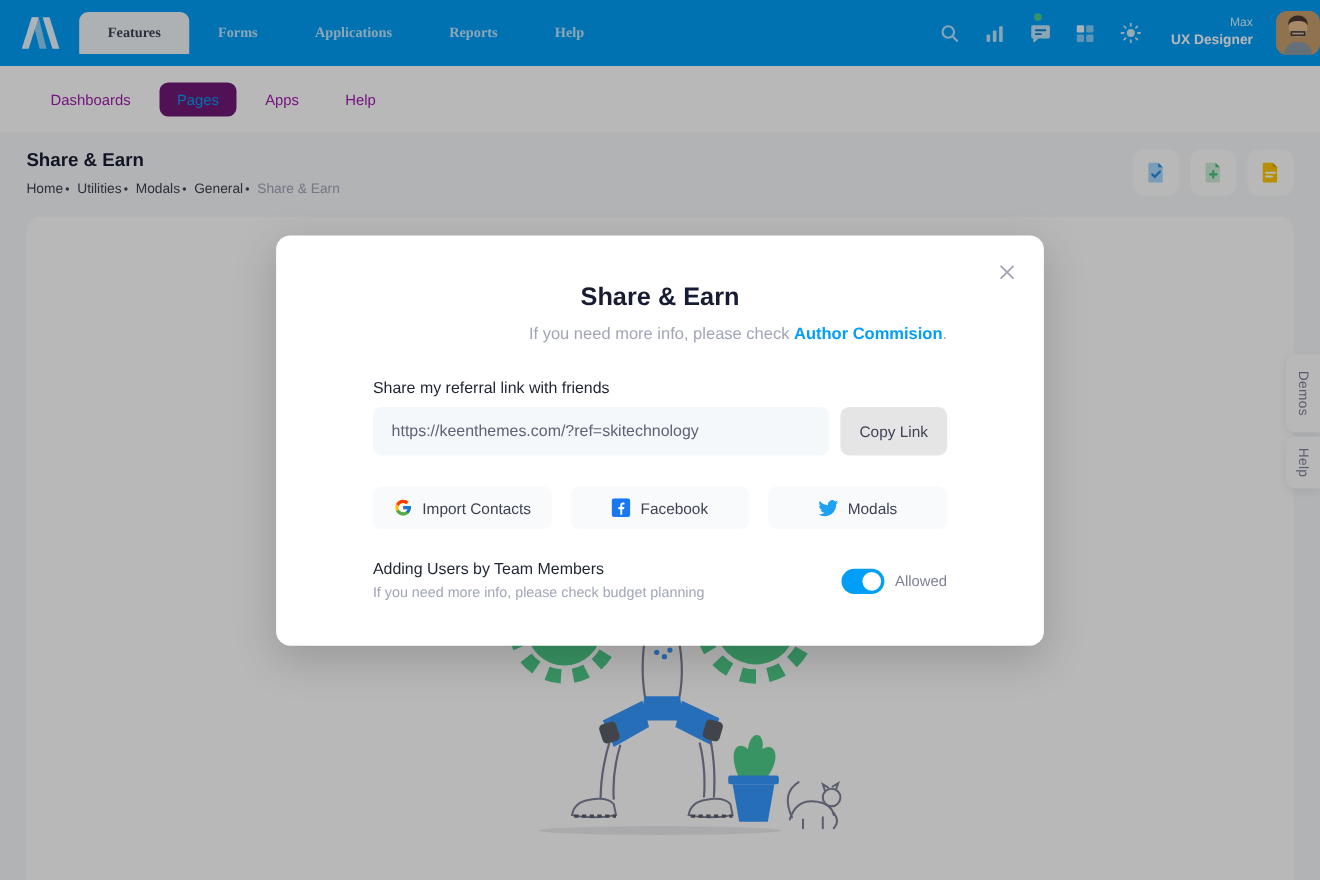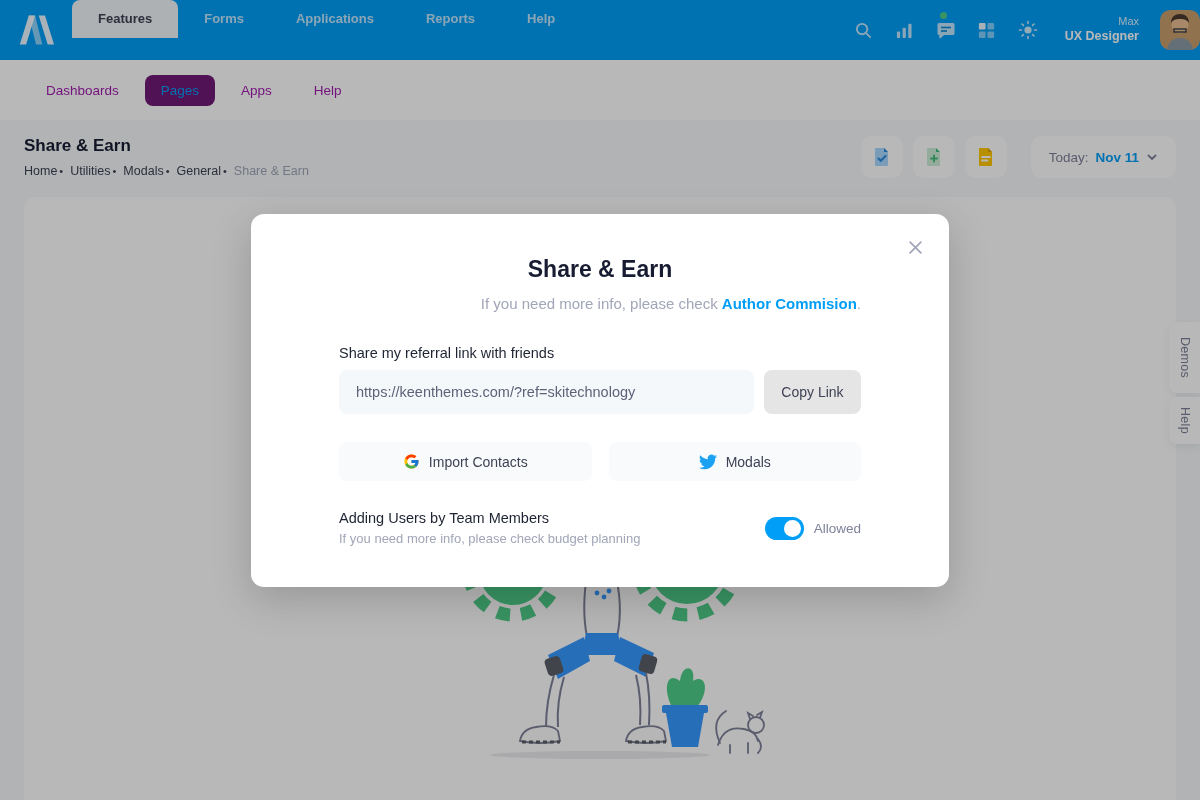--- a/index.html
+++ b/index.html
@@ -2,21 +2,21 @@
 <html><head>
 <meta charset="utf-8">
 <style>
   * { margin:0; padding:0; box-sizing:border-box; }
   html,body { width:1200px; height:800px; overflow:hidden; }
   body { font-family:"Liberation Sans", sans-serif; background:#f5f8fa; position:relative; }
 
   
   .topnav { height:60px; background:#009EF7; display:flex; align-items:stretch; position:relative; z-index:2; }
   .logo { width:72px; display:flex; align-items:center; justify-content:center; }
-  .nav-tabs { display:flex; align-items:flex-start; }
+  .nav-tabs { display:flex; align-items:center;font-family:Liberation Serif, serif; }
   .nav-tab { padding:0 26px; height:38px; line-height:38px; color:rgba(255,255,255,.75); font-size:13px; font-weight:bold; cursor:pointer; }
   .nav-tab.active { background:#f2f5f8; border-radius:8px 8px 0 0; color:#3F4254; }
   .topnav-right { margin-left:auto; display:flex; align-items:center; gap:21px; }
   .hicon { width:20px; height:20px; position:relative; display:flex; align-items:center; justify-content:center; cursor:pointer; }
   .hicon svg { display:block; }
   .green-dot { position:absolute; top:-8px; left:4px; width:7px; height:7px; border-radius:50%; background:#50CD89; }
   .user-meta { text-align:right; color:#fff; line-height:1.25; margin-left:6px; }
   .user-name { font-size:11px; color:rgba(255,255,255,.85); }
   .user-role { font-size:12.5px; font-weight:bold; }
   .avatar { width:40px; height:40px; border-radius:10px; overflow:hidden; cursor:pointer; }
@@ -179,27 +179,20 @@
         <path d="M11 9.5v6M8 12.5h6" stroke="#47BE7D" stroke-width="2" stroke-linecap="round"></path>
       </svg>
     </button>
     <button class="icon-btn">
       <svg width="22" height="22" viewBox="0 0 22 22">
         <path d="M5 2h8l4 4v13a1 1 0 0 1-1 1H5a1 1 0 0 1-1-1V3a1 1 0 0 1 1-1z" fill="#FFC700"></path>
         <path d="M13 2l4 4h-4z" fill="#D9A400"></path>
         <path d="M7 11h8M7 14.5h5.5" stroke="#fff" stroke-width="1.8" stroke-linecap="round"></path>
       </svg>
     </button>
-    <button class="today-pill">
-      <span class="today-label">Today:</span>
-      <span class="today-value">Nov 11</span>
-      <svg width="12" height="12" viewBox="0 0 12 12" fill="none" stroke="#7E8299" stroke-width="1.8" stroke-linecap="round">
-        <path d="M2.5 4.5L6 8l3.5-3.5"></path>
-      </svg>
-    </button>
   </div>
 </div>
 
 <div class="content-card">
   <svg class="illustration" width="400" height="250" viewBox="0 0 400 250">
 
     <rect x="38" y="50" width="324" height="7" rx="3.5" fill="#fdfdfd" stroke="#7E8299" stroke-width="1.6"></rect>
 
     <g>
       <circle cx="113" cy="56" r="44" fill="none" stroke="#50CD89" stroke-width="13" stroke-dasharray="13 11"></circle>
@@ -283,20 +276,27 @@
     <button class="social-btn">
       <svg width="17" height="17" viewBox="0 0 48 48">
         <path fill="#FFC107" d="M43.611 20.083H42V20H24v8h11.303c-1.649 4.657-6.08 8-11.303 8-6.627 0-12-5.373-12-12s5.373-12 12-12c3.059 0 5.842 1.154 7.961 3.039l5.657-5.657C34.046 6.053 29.268 4 24 4 12.955 4 4 12.955 4 24s8.955 20 20 20 20-8.955 20-20c0-1.341-.138-2.65-.389-3.917z"></path>
         <path fill="#FF3D00" d="M6.306 14.691l6.571 4.819C14.655 15.108 18.961 12 24 12c3.059 0 5.842 1.154 7.961 3.039l5.657-5.657C34.046 6.053 29.268 4 24 4 16.318 4 9.656 8.337 6.306 14.691z"></path>
         <path fill="#4CAF50" d="M24 44c5.166 0 9.86-1.977 13.409-5.192l-6.19-5.238C29.211 35.091 26.715 36 24 36c-5.202 0-9.619-3.317-11.283-7.946l-6.522 5.025C9.505 39.556 16.227 44 24 44z"></path>
         <path fill="#1976D2" d="M43.611 20.083H42V20H24v8h11.303c-.792 2.237-2.231 4.166-4.087 5.571l6.19 5.238C36.971 39.205 44 34 44 24c0-1.341-.138-2.65-.389-3.917z"></path>
       </svg>
       <span>Import Contacts</span>
     </button>
     <button class="social-btn">
+      <svg width="17" height="17" viewBox="0 0 24 24">
+        <rect width="24" height="24" rx="4" fill="#1877F2"></rect>
+        <path fill="#fff" d="M13.6 21v-7.1h2.4l.4-2.8h-2.8V9.3c0-.8.3-1.4 1.5-1.4h1.4V5.4c-.3 0-1.1-.1-2-.1-2 0-3.3 1.2-3.3 3.4v2.4H8.8v2.8h2.4V21h2.4z"></path>
+      </svg>
+      <span>Facebook</span>
+    </button>
+    <button class="social-btn">
       <svg width="18" height="18" viewBox="0 0 24 24">
         <path fill="#1DA1F2" d="M23.953 4.57a10 10 0 01-2.825.775 4.958 4.958 0 002.163-2.723c-.951.555-2.005.959-3.127 1.184a4.92 4.92 0 00-8.384 4.482C7.69 8.095 4.067 6.13 1.64 3.162a4.822 4.822 0 00-.666 2.475c0 1.71.87 3.213 2.188 4.096a4.904 4.904 0 01-2.228-.616v.06a4.923 4.923 0 003.946 4.827 4.996 4.996 0 01-2.212.085 4.936 4.936 0 004.604 3.417 9.867 9.867 0 01-6.102 2.105c-.39 0-.779-.023-1.17-.067a13.995 13.995 0 007.557 2.209c9.053 0 13.998-7.496 13.998-13.985 0-.21 0-.42-.015-.63A9.935 9.935 0 0024 4.59z"></path>
       </svg>
       <span>Modals</span>
     </button>
   </div>
 
   <div class="toggle-row">
     <div>
       <div class="toggle-title">Adding Users by Team Members</div>

